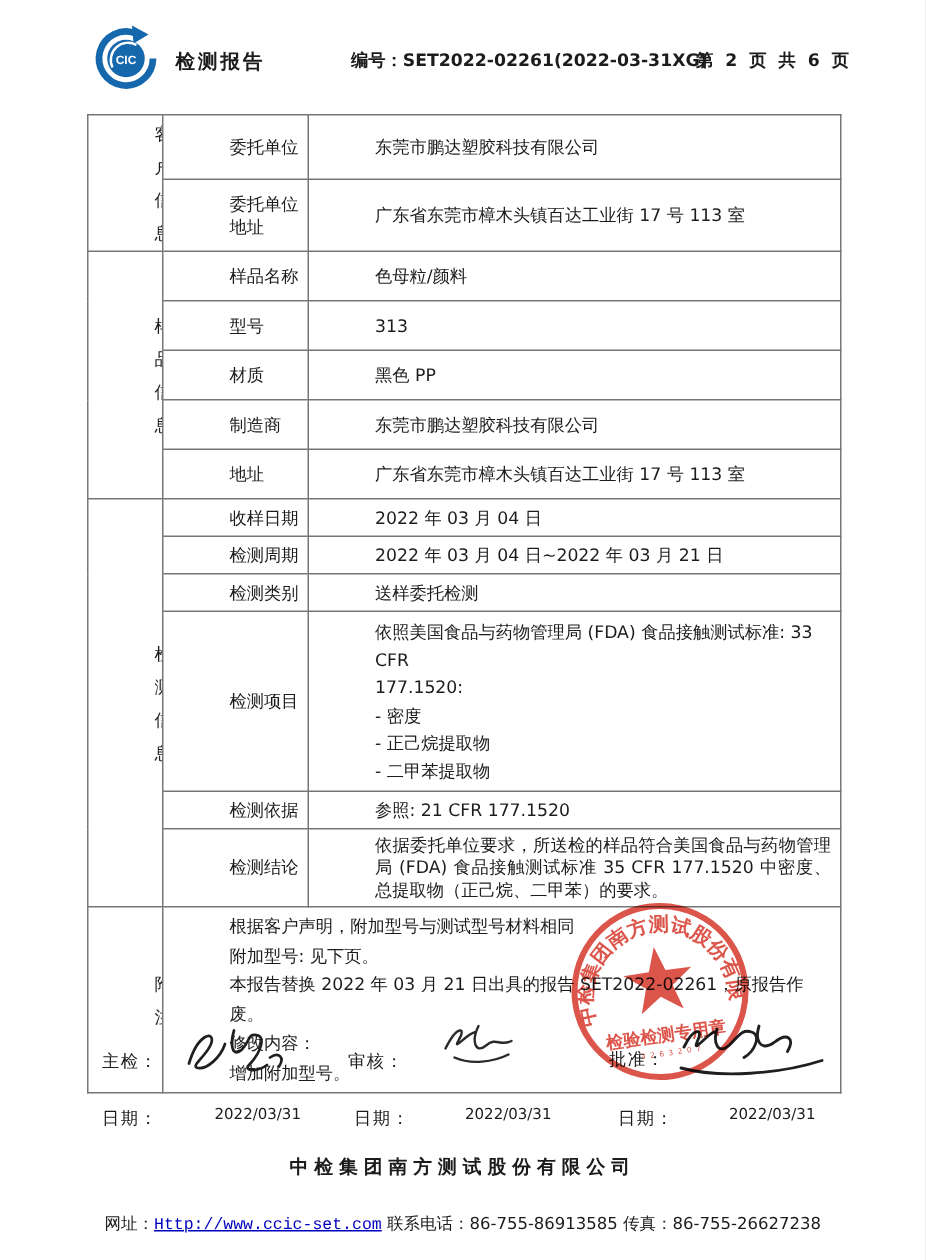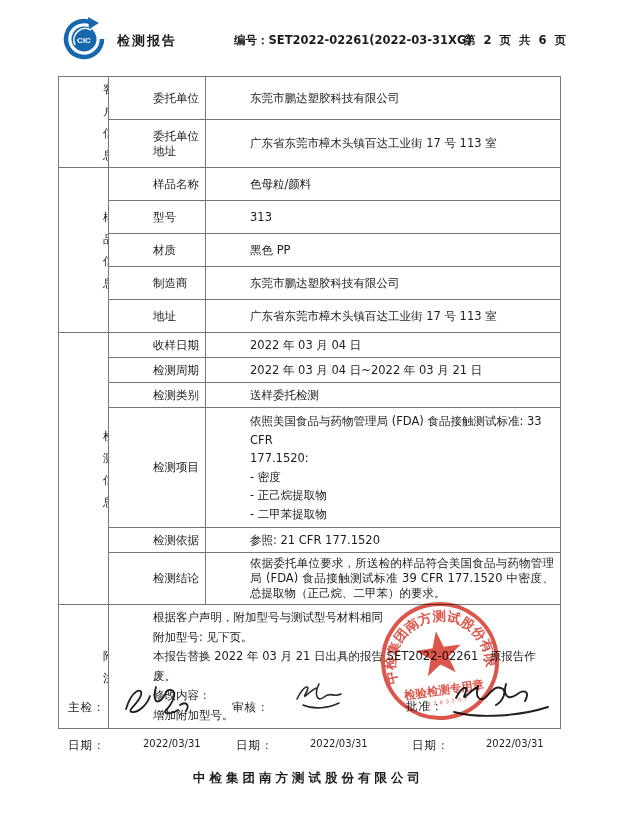--- a/index.html
+++ b/index.html
@@ -130,21 +130,21 @@
 - 密度
 - 正己烷提取物
 - 二甲苯提取物</td>
       </tr>
       <tr class="r25">
         <td class="field">检测依据</td>
         <td class="value">参照: 21 CFR 177.1520</td>
       </tr>
       <tr class="rconc">
         <td class="field">检测结论</td>
-        <td class="value conc">依据委托单位要求，所送检的样品符合美国食品与药物管理局 (FDA) 食品接触测试标准 39 CFR 177.1520 中密度、总提取物（正己烷、二甲苯）的要求。</td>
+        <td class="value conc">依据委托单位要求，所送检的样品符合美国食品与药物管理局 (FDA) 食品接触测试标准 35 CFR 177.1520 中密度、总提取物（正己烷、二甲苯）的要求。</td>
       </tr>
 
       <tr class="rnote">
         <td class="sec">附注</td>
         <td class="note multi" colspan="2">根据客户声明，附加型号与测试型号材料相同
 附加型号: 见下页。
 本报告替换 2022 年 03 月 21 日出具的报告 SET2022-02261，原报告作废。
 修改内容：
 增加附加型号。</td>
       </tr>
@@ -179,14 +179,17 @@
     <circle cx="63" cy="63" r="57" fill="none" stroke="#d6372b" stroke-width="4"></circle>
     <polygon points="63,33 68.6,49.3 85.8,49.6 72,59.9 77.1,76.4 63,66.5 48.9,76.4 54,59.9 40.2,49.6 57.4,49.3" fill="#d6372b"></polygon>
     <text font-size="13" font-weight="bold" fill="#d6372b" font-family="DejaVu Sans, sans-serif">
       <textPath href="#sealArc" startOffset="0" textLength="189" lengthAdjust="spacingAndGlyphs">中检集团南方测试股份有限公司</textPath>
     </text>
     <text x="63" y="96" text-anchor="middle" font-size="11.5" font-weight="bold" fill="#d6372b" font-family="DejaVu Sans, sans-serif">检验检测专用章</text>
     <text x="66" y="106" text-anchor="middle" font-size="5" letter-spacing="3" fill="#d6372b">3263207</text>
   </svg>
 
   <div class="f-company">中检集团南方测试股份有限公司</div>
+  <div class="f-web">
+    <span>网址：</span><span class="url" style="color:#0000bf;">Http://www.ccic-set.com</span><span> 联系电话：86-755-86913585 传真：86-755-26627238</span>
+  </div>
 
 </div>
 
 </body></html>

